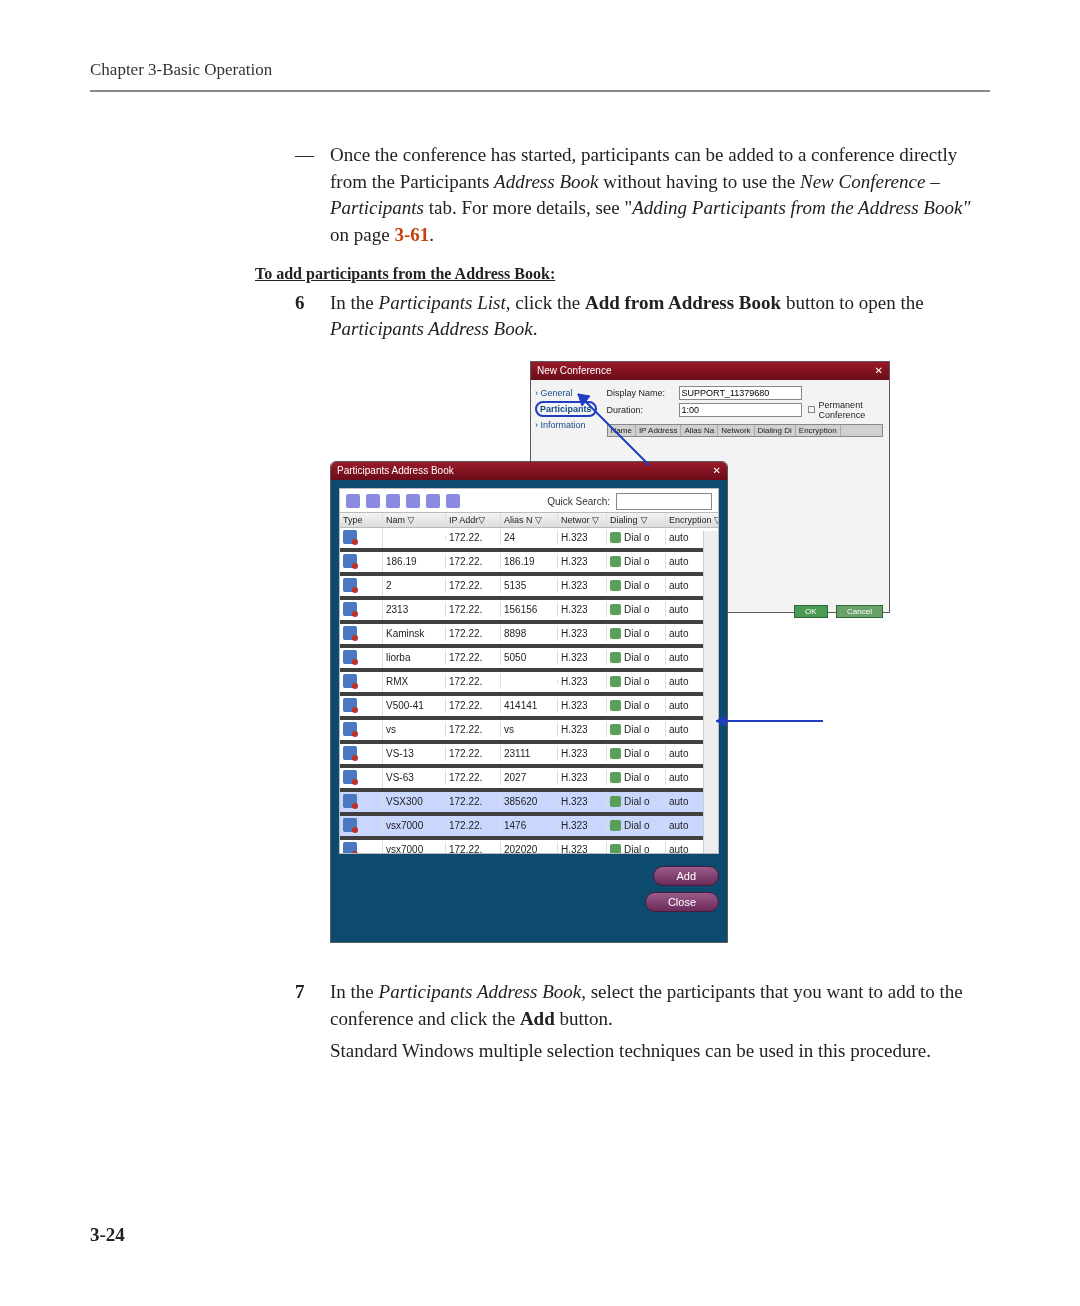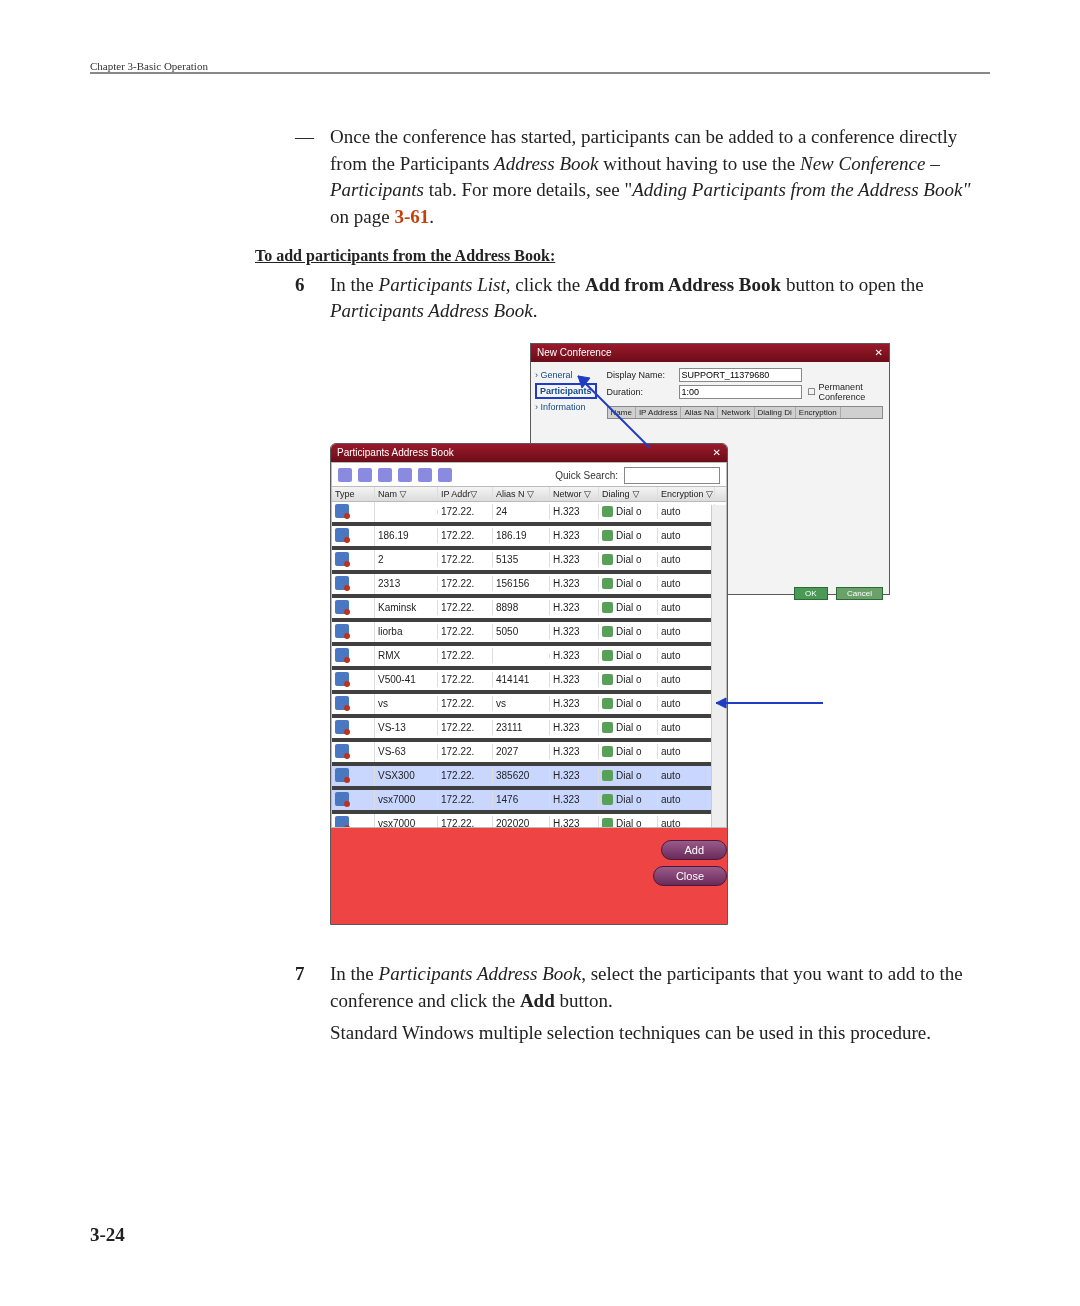--- a/index.html
+++ b/index.html
@@ -9,22 +9,23 @@
     font-family: Georgia, "Times New Roman", serif;
     color: #222;
     width: 1080px;
     height: 1306px;
     position: relative;
   }
   .page {
     padding: 60px 90px 0 90px;
   }
   .running-head {
-    font-size: 11px;
+    font-size: 17px;
     color: #333;
+    margin-bottom: 10px;
   }
   .hr {
     border: none;
     border-top: 2px solid #888;
     margin: 0 0 50px 0;
   }
   .body-block {
     margin-left: 205px;
     font-size: 19px;
     line-height: 1.4;
@@ -87,21 +88,21 @@
     height: calc(100% - 32px);
   }
   .nc-sidebar {
     flex: 0 0 60px;
     padding: 8px 4px;
     color: #154a8a;
   }
   .nc-sidebar div { margin-bottom: 3px; cursor: pointer; }
   .nc-sidebar .sel {
     border: 2px solid #1e3dc2;
-    border-radius: 0;
+    border-radius: 8px;
     padding: 1px 3px;
     display: inline-block;
     font-weight: bold;
   }
   .nc-main { flex: 1; padding: 6px; }
   .nc-row { display:flex; align-items:center; }
   .nc-lbl { flex: 0 0 72px; }
   .nc-input {
     border: 1px solid #888; background: #fff; height: 12px;
     font-size: 9px; padding: 0 2px; flex: 0 0 100px;
@@ -122,22 +123,22 @@
 
   
   .ab-win {
     left: 0; top: 100px;
     width: 396px; height: 480px;
     z-index: 2;
     border-top-left-radius: 6px; border-top-right-radius: 6px;
     overflow: hidden;
   }
   .ab-body {
-    background: #ef4444;
-    padding: 0;
+    background: #0c4a6e;
+    padding: 8px;
     height: calc(100% - 18px);
     box-sizing: border-box;
   }
   .ab-toolbar {
     background:#fff;
     border:1px solid #bbb;
     padding: 4px 6px 2px 6px;
     display:flex;
     align-items:center;
     gap:6px;

